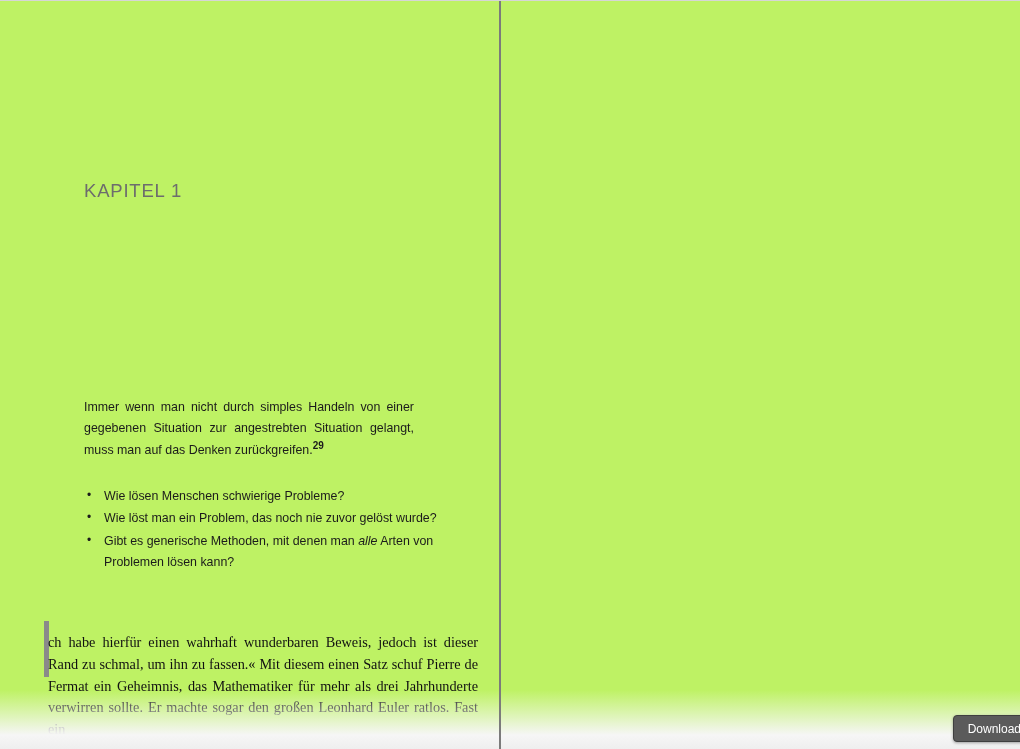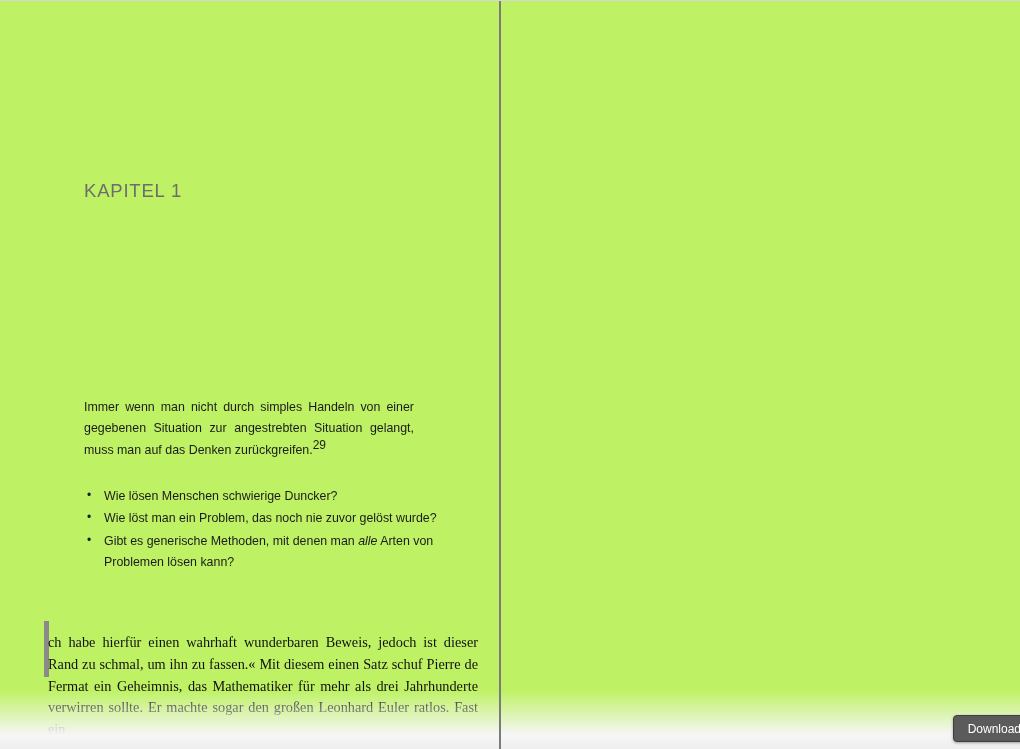--- a/index.html
+++ b/index.html
@@ -79,23 +79,24 @@
     position: absolute;
     left: 84px;
     top: 396px;
     width: 330px;
     font-size: 12.4px;
     line-height: 1.72;
     color: #1b1b1b;
     text-align: justify;
   }
   .epigraph sup {
-    font-size: 12px;
+    font-size: 10px;
     vertical-align: super;
     line-height: 0;
+    font-weight: bold;
   }
   .epigraph-source {
     position: absolute;
     left: 84px;
     top: 450px;
     width: 330px;
     font-size: 12.4px;
     font-style: italic;
     text-align: right;
     color: #1b1b1b;
@@ -175,21 +176,21 @@
     <div class="chapter-label">KAPITEL 1</div>
 
 
     <div class="epigraph">
       <span>Immer wenn man nicht durch simples Handeln von einer gegebenen Situation zur angestrebten Situation gelangt, muss man auf das Denken zurückgreifen.</span><sup>29</sup>
     </div>
 
 
     <ul class="question-list">
       <li>
-        <span>Wie lösen Menschen schwierige Duncker?</span>
+        <span>Wie lösen Menschen schwierige Probleme?</span>
       </li>
       <li>
         <span>Wie löst man ein Problem, das noch nie zuvor gelöst wurde?</span>
       </li>
       <li>
         Gibt es generische Methoden, mit denen man <em>alle</em> Arten von Problemen lösen kann?
       </li>
     </ul>
 
     <div class="dropbar"></div>

